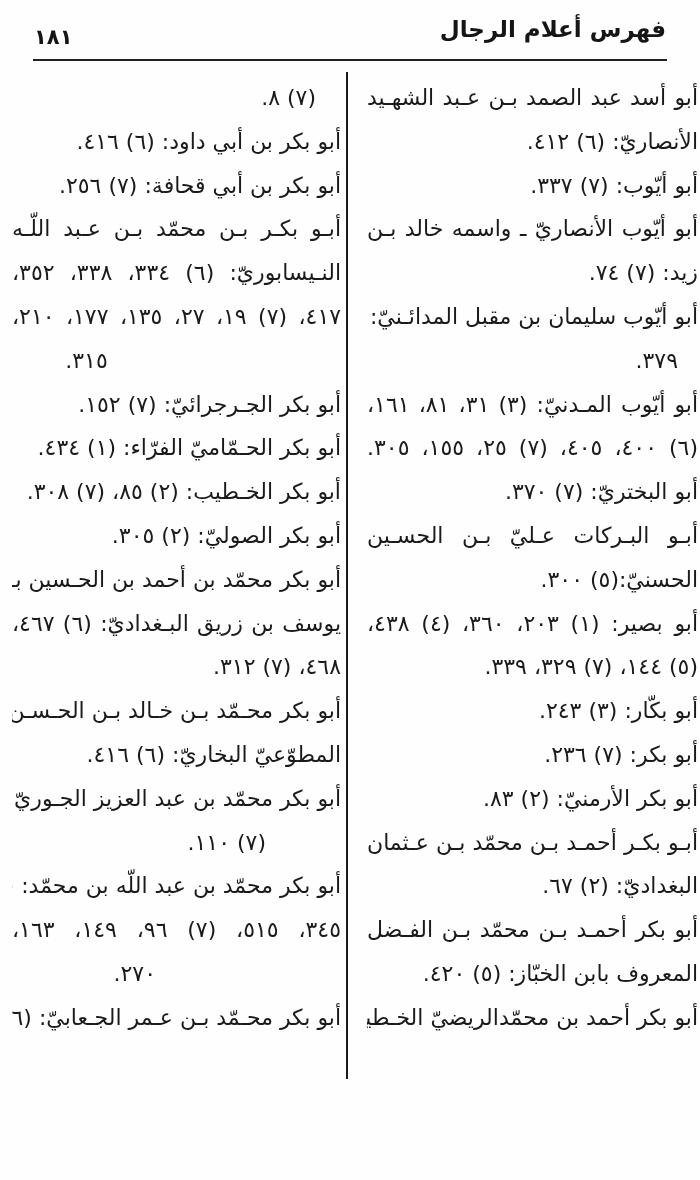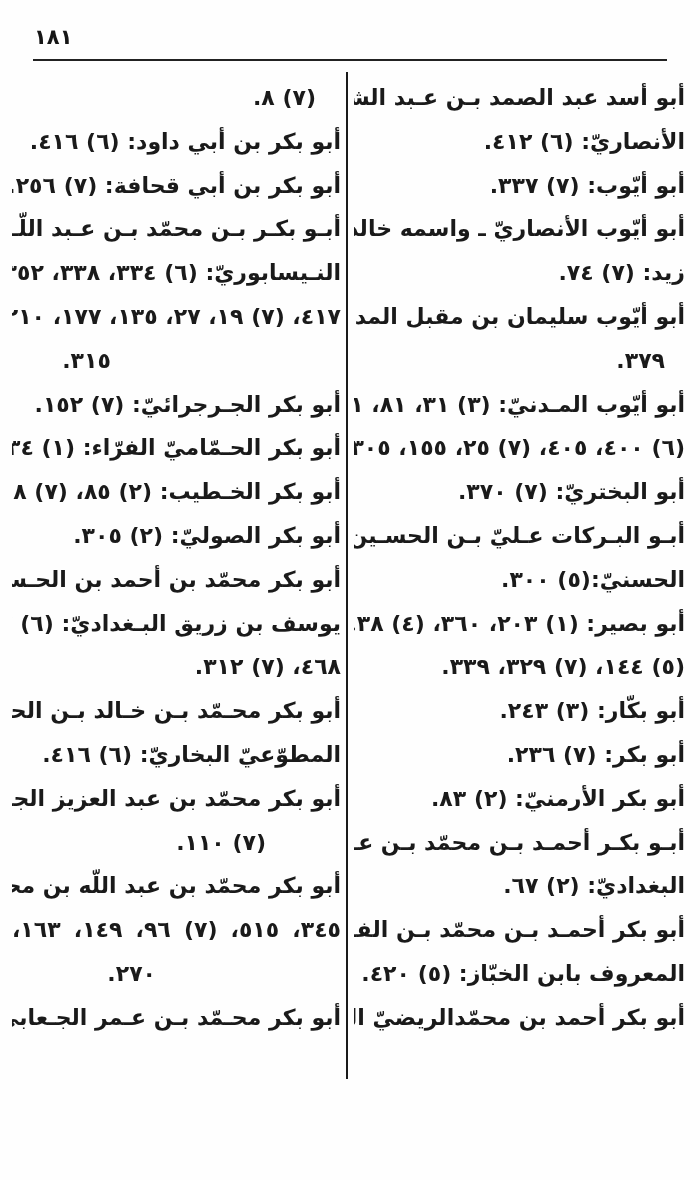--- a/index.html
+++ b/index.html
@@ -42,44 +42,44 @@
     height: 2px;
     background: #222222;
   }
   .column {
     position: absolute;
     top: 76px;
     direction: rtl;
     font-size: 22px;
     color: #1a1a1a;
   }
-  .column-first  { right: 15px; width: 331px; }
+  .column-first  { right: 2px; width: 331px; }
   .column-second { left: 12px;  width: 329px; }
   .line {
     height: 43.8px;
     line-height: 43.8px;
     white-space: nowrap;
     overflow: hidden;
-    font-weight: bold;
   }
   .line.right { text-align: right; }
   .line.just  { text-align: justify; text-align-last: justify; }
   .column-divider {
     position: absolute;
     left: 346px;
     top: 72px;
     width: 2px;
     height: 1007px;
     background: #1a1a1a;
   }
 </style>
 </head>
 <body>
 
 <div class="page">
+  <div class="header-title">فهرس أعلام الرجال</div>
   <div class="header-page-number">١٨١</div>
   <div class="header-rule"></div>
 
   <div class="column column-first">
       <div class="line just">أبو أسد عبد الصمد بـن عـبد الشهـيد</div>
       <div class="line right">الأنصاريّ: (٦) ٤١٢.</div>
       <div class="line right">أبو أيّوب: (٧) ٣٣٧.</div>
       <div class="line just">أبو أيّوب الأنصاريّ ـ واسمه خالد بـن</div>
       <div class="line right">زيد: (٧) ٧٤.</div>
       <div class="line just">أبو أيّوب سليمان بن مقبل المدائـنيّ: (٦)</div>

